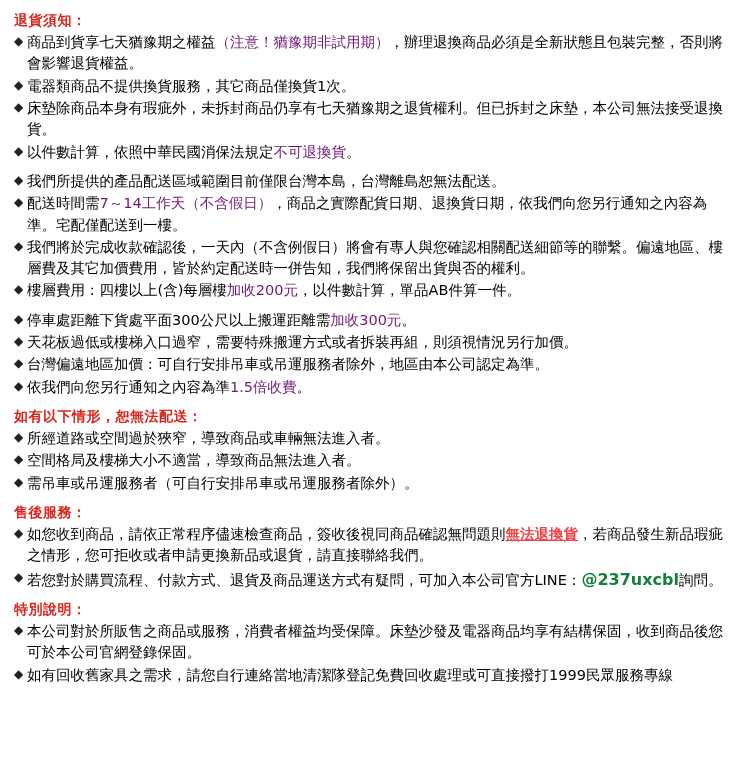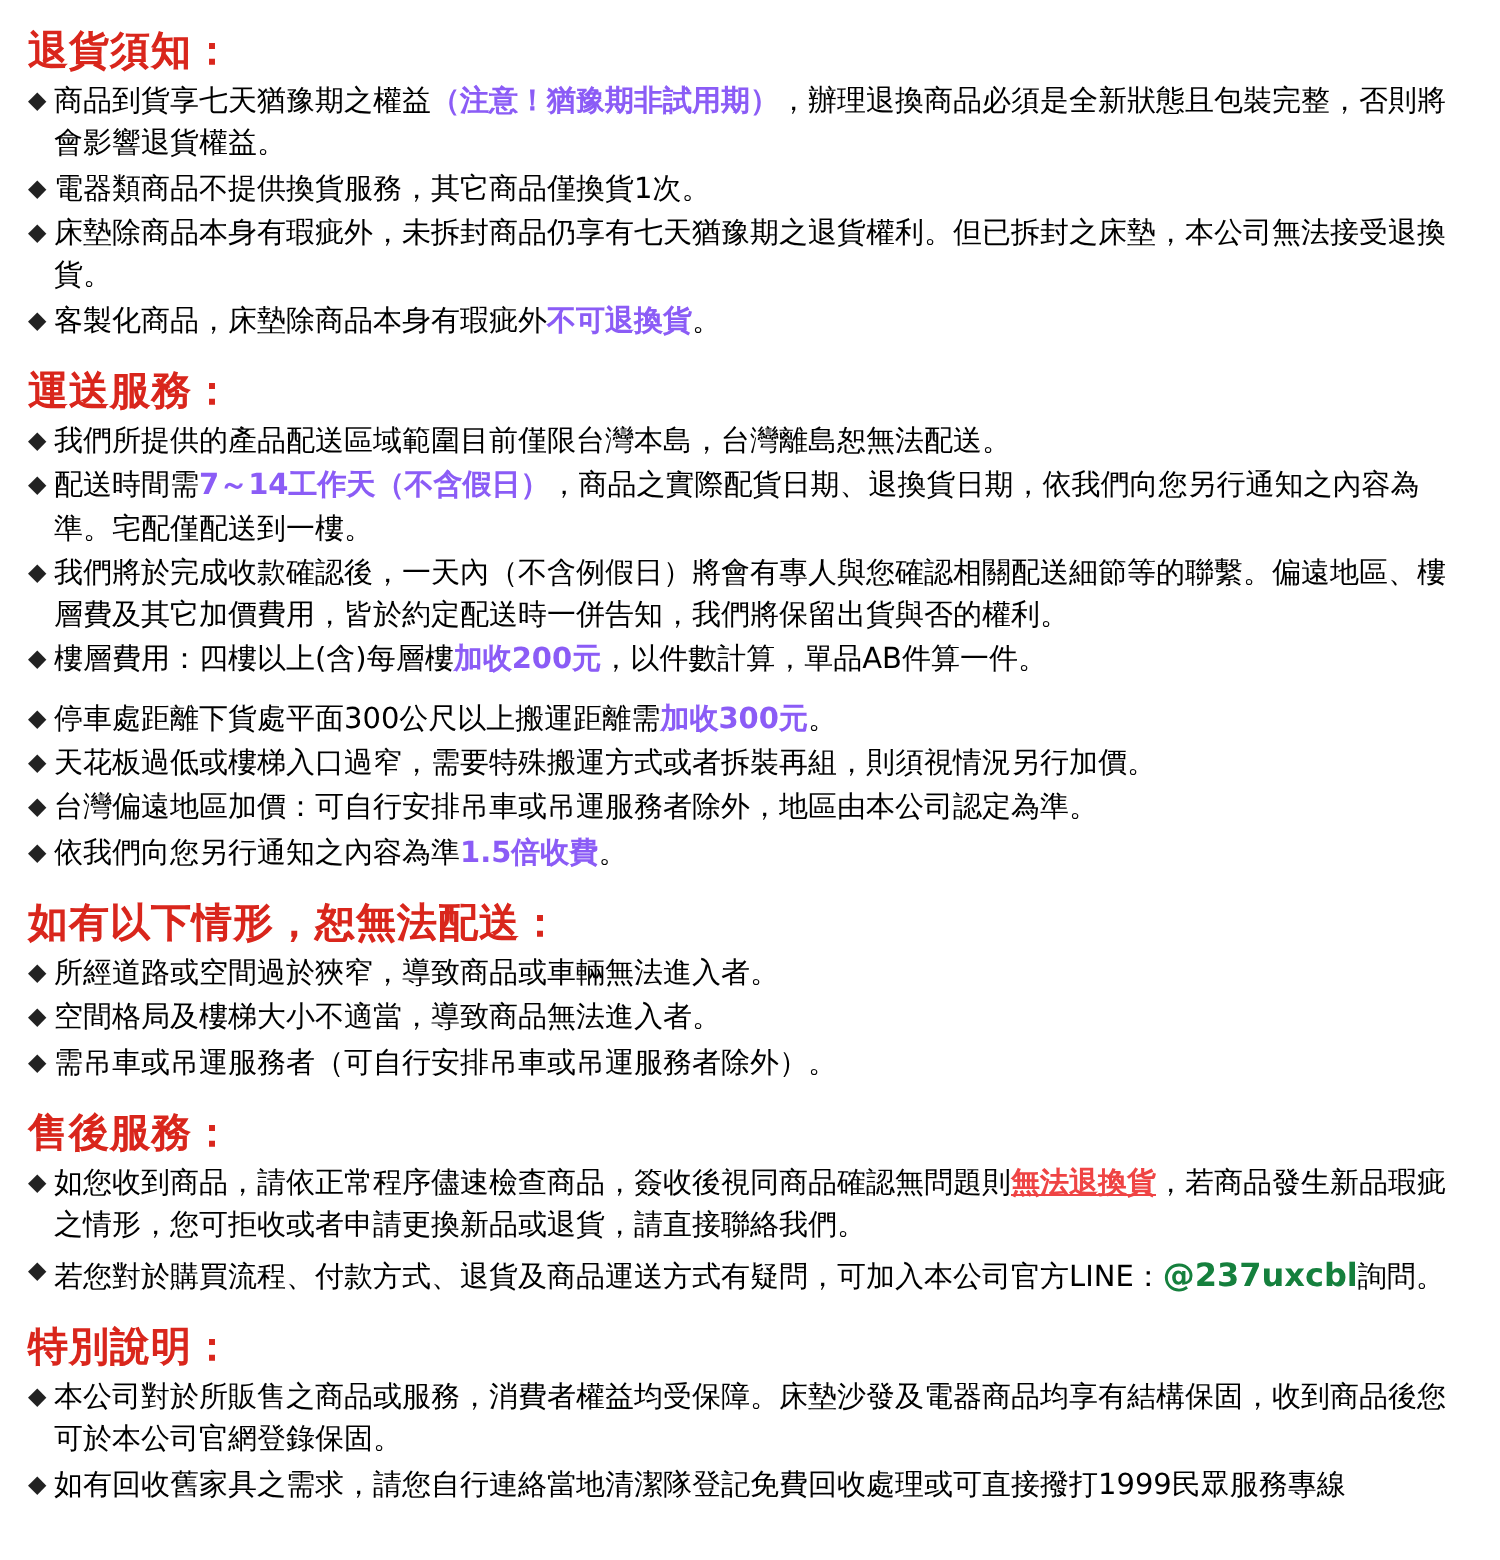--- a/index.html
+++ b/index.html
@@ -19,21 +19,21 @@
     height: 780px;
     box-sizing: border-box;
     padding: 10px 14px 0 14px;
     position: relative;
   }
   .section {
     margin-bottom: 8px;
   }
   .sec-title {
     color: #d9261c;
-    font-size: 20px;
+    font-size: 14px;
     font-weight: bold;
     line-height: 1.5;
     letter-spacing: 0.5px;
     margin: 0 0 1px 0;
   }
   .bullet-row {
     display: flex;
     align-items: flex-start;
     line-height: 1.47;
     font-size: 14.5px;
@@ -45,22 +45,22 @@
     color: #222;
     font-size: 12px;
     line-height: 1.62;
     text-align: left;
   }
   .btext {
     flex: 1 1 auto;
     white-space: normal;
   }
   .red {
-    color: #8b5cf6;
-    font-weight: bold;
+    color: #701a75;
+    font-weight: normal;
   }
   .red-u {
     color: #ef4444;
     font-weight: bold;
     text-decoration: underline;
   }
   .big-red {
     color: #15803d;
     font-weight: bold;
     font-size: 16px;
@@ -80,25 +80,24 @@
         <div class="bullet-row">
           <span class="dia">◆</span>
           <div class="btext"><span>電器類商品不提供換貨服務，其它商品僅換貨1次。</span></div>
         </div>
         <div class="bullet-row">
           <span class="dia">◆</span>
           <div class="btext"><span>床墊除商品本身有瑕疵外，未拆封商品仍享有七天猶豫期之退貨權利。但已拆封之床墊，本公司無法接受退換貨。</span></div>
         </div>
         <div class="bullet-row">
           <span class="dia">◆</span>
-          <div class="btext"><span>客製化商品，床墊除商品本身有瑕疵外</span><span class="red">不可退換貨</span><span>。</span></div>
+          <div class="btext"><span>以件數計算，依照中華民國消保法規定</span><span class="red">不可退換貨</span><span>。</span></div>
         </div>
       </div>
       <div class="section">
-        <div class="sec-title">運送服務：</div>
         <div class="bullet-row">
           <span class="dia">◆</span>
           <div class="btext"><span>我們所提供的產品配送區域範圍目前僅限台灣本島，台灣離島恕無法配送。</span></div>
         </div>
         <div class="bullet-row">
           <span class="dia">◆</span>
           <div class="btext"><span>配送時間需</span><span class="red">7～14工作天（不含假日）</span><span>，商品之實際配貨日期、退換貨日期，依我們向您另行通知之內容為準。宅配僅配送到一樓。</span></div>
         </div>
         <div class="bullet-row">
           <span class="dia">◆</span>

